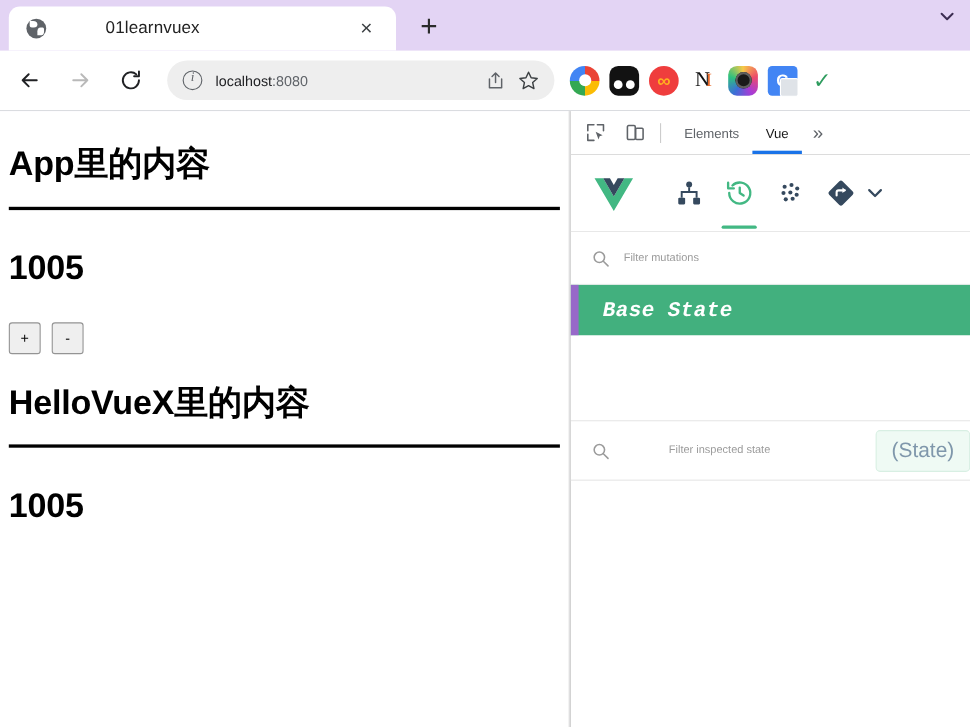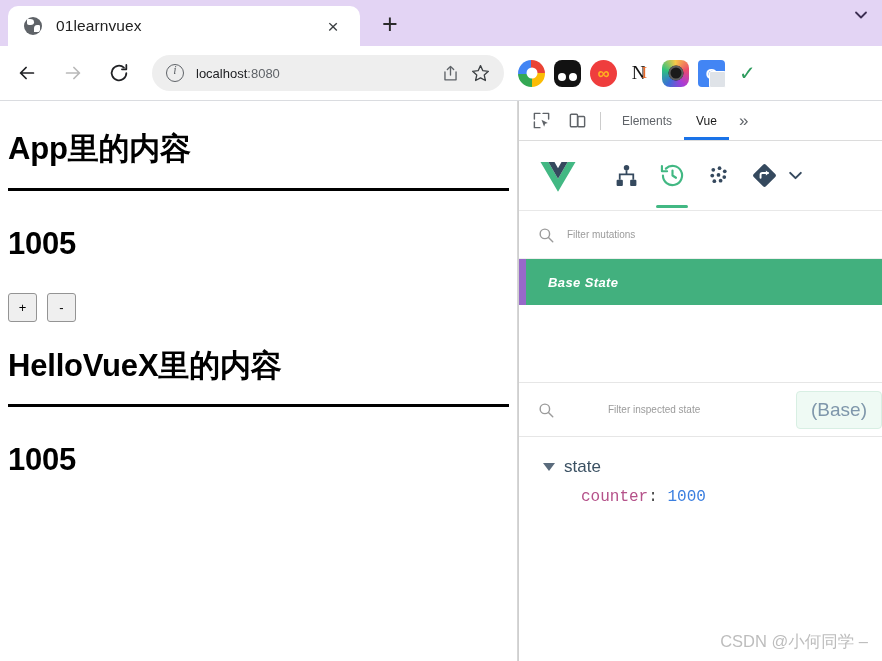--- a/index.html
+++ b/index.html
@@ -13,21 +13,21 @@
 
   
   .chrome-top {
     position: absolute; left: 0; top: 0; width: 882px; height: 46px;
     background: #e3d4f4;
   }
   .tab {
     position: absolute; left: 8px; top: 6px; width: 352px; height: 40px;
     background: #ffffff;
     border-radius: 10px 10px 0 0;
-    display: flex; align-items: center;
+    display: flex; align-items: center; gap: 40px;
   }
   .tab-favicon {
     width: 18px; height: 18px; margin-left: 16px; flex: none;
     border-radius: 50%;
     background: #5f6368;
     position: relative; overflow: hidden;
   }
   .tab-favicon::before {
     content: ""; position: absolute; left: 3px; top: 2px;
     width: 7px; height: 6px; background: #ffffff;
@@ -253,22 +253,22 @@
   .filter-inp::placeholder { color: #9b9b9b; }
 
   .mutation-list { flex: none; background: #ffffff; }
   .mut-row {
     height: 46px; background: #42b07e;
     border-left: 7px solid #9769c9;
     display: flex; align-items: center; cursor: pointer;
   }
   .mut-label {
     margin-left: 22px; color: #ffffff; font-style: italic;
-    font-family: Liberation Sans, sans-serif;
-    font-size: 13px; font-weight: bold; letter-spacing: .4px;
+    font-family: Liberation Mono, monospace;
+    font-size: 19px; font-weight: bold; letter-spacing: .4px;
   }
   .mut-spacer { height: 77px; background: #fff; }
 
   .inspect-row {
     height: 55px; flex: none;
     display: flex; align-items: center;
     border-top: 1px solid #e6e6e6;
     border-bottom: 1px solid #e6e6e6;
     background: #ffffff;
     gap: 41px;
@@ -479,29 +479,18 @@
     </div>
 
     <div class="inspect-row">
       <span class="srch-ic">
         <svg width="18" height="18" viewBox="0 0 24 24">
             <circle cx="10.5" cy="10.5" r="6.3" stroke="#9b9b9b" stroke-width="1.9" fill="none"></circle>
             <path d="M15.3 15.3L21 21" stroke="#9b9b9b" stroke-width="1.9" stroke-linecap="round"></path>
           </svg>
       </span>
       <input class="filter-inp" placeholder="Filter inspected state" style="">
-      <button class="root-btn">(Base)</button>
-    </div>
-
-    <div class="state-tree">
-      <div class="tree-node">
-        <span class="tri"></span>
-        <span class="tree-key-top">state</span>
-      </div>
-      <div class="tree-child">
-        <span class="k-name">counter</span><span class="k-colon">:</span>
-        <span class="k-val">1000</span>
-      </div>
-      <div class="watermark">CSDN @小何同学 –</div>
-    </div>
+      <button class="root-btn">(State)</button>
+    </div>
+
 
   </div>
 </div>
 
 </body></html>

